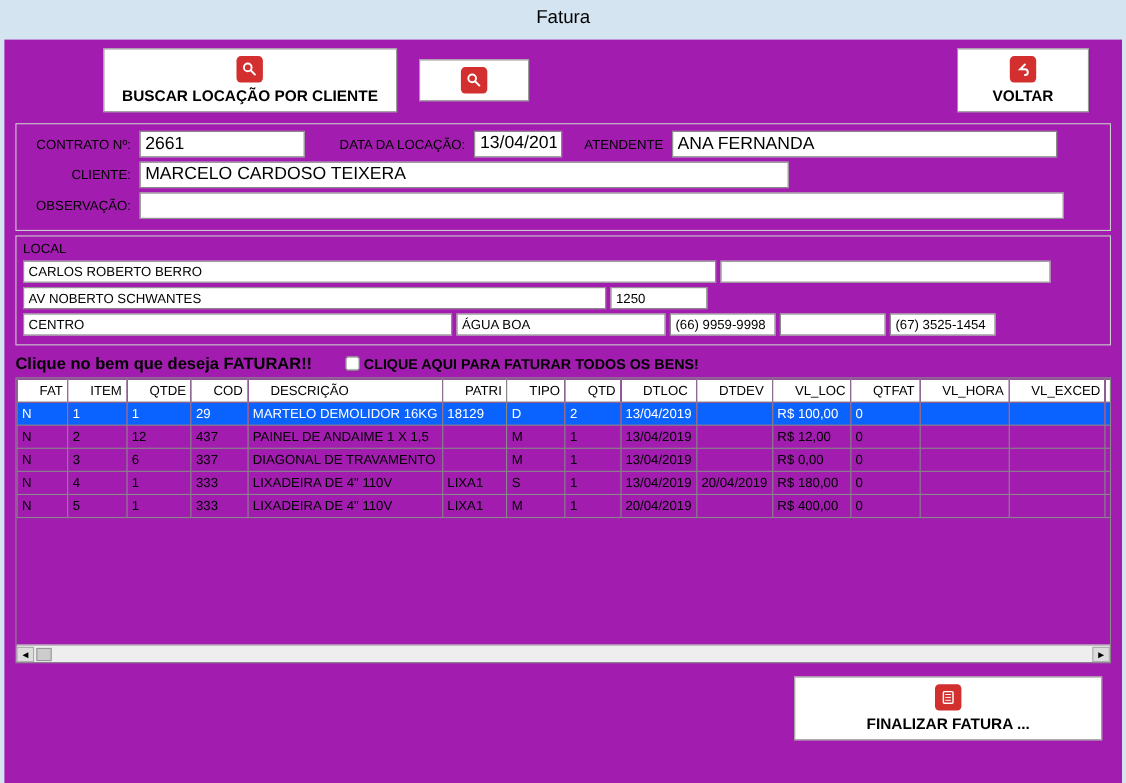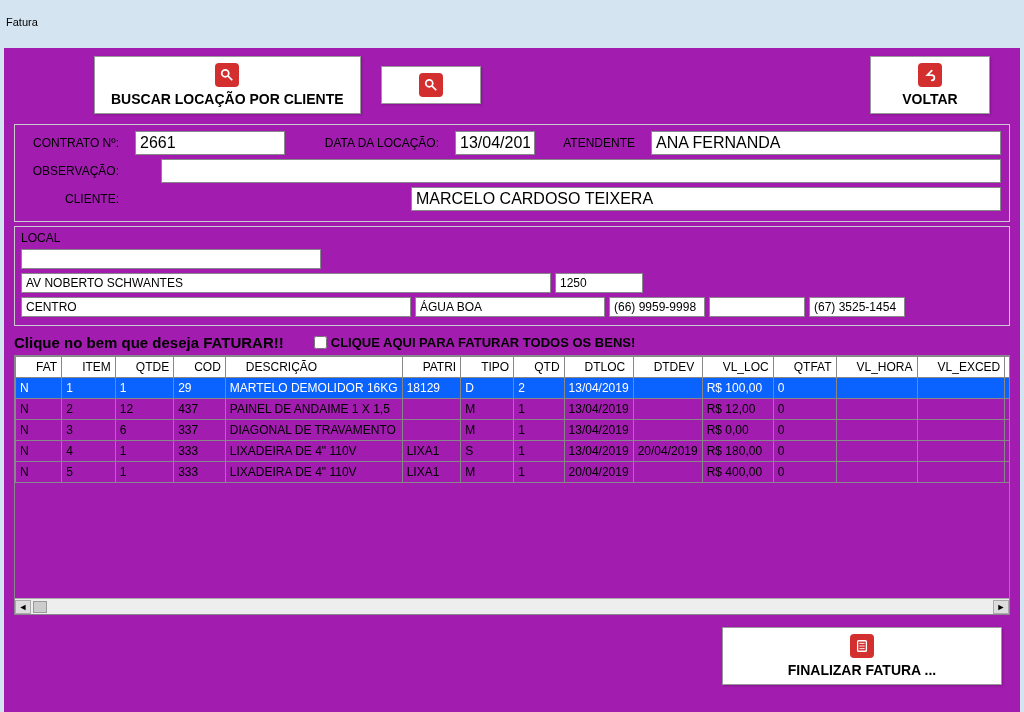--- a/index.html
+++ b/index.html
@@ -5,23 +5,24 @@
 * { box-sizing: border-box; margin: 0; padding: 0; }
 body {
   font-family: Arial, sans-serif;
   font-size: 12px;
   background: #d4e4f0;
   width: 1024px;
   height: 712px;
   overflow: hidden;
 }
 .titlebar {
-  padding: 16px 6px;
-  font-size: 11px;
+  padding: 6px 6px;
+  font-size: 17px;
   color: #000;
+  text-align: center;
 }
 .main {
   background: #a21caf;
   margin: 4px;
   padding: 8px 10px;
   height: calc(100% - 24px);
 }
 .toolbar {
   display: flex;
   gap: 20px;
@@ -59,21 +60,20 @@
 .form-box {
   border: 1px solid #ccc;
   padding: 6px 8px;
   margin-bottom: 4px;
 }
 .form-row {
   display: flex;
   align-items: center;
   gap: 8px;
   margin-bottom: 4px;
-  justify-content: space-between;
 }
 .form-row label {
   font-size: 12px;
   text-align: right;
 }
 .form-row input[type="text"] {
   font-size: 16px;
   padding: 2px 4px;
   border: 1px solid #888;
 }
@@ -194,32 +194,33 @@
   <div class="form-box">
     <div class="form-row">
       <label style="width:96px">CONTRATO Nº:</label>
       <input type="text" style="width: 150px;" value="2661">
       <label style="width:130px;margin-left:8px">DATA DA LOCAÇÃO:</label>
       <input type="text" style="width: 80px;" value="13/04/2019">
       <label style="width:80px;margin-left:4px">ATENDENTE</label>
       <input type="text" style="width: 350px;" value="ANA FERNANDA">
     </div>
     <div class="form-row">
+      <label style="width:96px">CLIENTE:</label>
+      <input type="text" style="width: 590px;" value="MARCELO CARDOSO TEIXERA">
+    </div>
+    <div class="form-row">
       <label style="width:96px">OBSERVAÇÃO:</label>
       <input type="text" style="width: 840px;" value="">
-    </div>
-    <div class="form-row">
-      <label style="width:96px">CLIENTE:</label>
-      <input type="text" style="width: 590px;" value="MARCELO CARDOSO TEIXERA">
     </div>
   </div>
 
   <div class="local-box">
     <div class="local-title">LOCAL</div>
     <div class="row">
+      <input type="text" style="width: 630px;" value="CARLOS ROBERTO BERRO">
       <input type="text" style="width: 300px;" value="">
     </div>
     <div class="row">
       <input type="text" style="width: 530px;" value="AV NOBERTO SCHWANTES">
       <input type="text" style="width: 88px;" value="1250">
     </div>
     <div class="row">
       <input type="text" style="width: 390px;" value="CENTRO">
       <input type="text" style="width: 190px;" value="ÁGUA BOA">
       <input type="text" style="width: 96px;" value="(66) 9959-9998">

